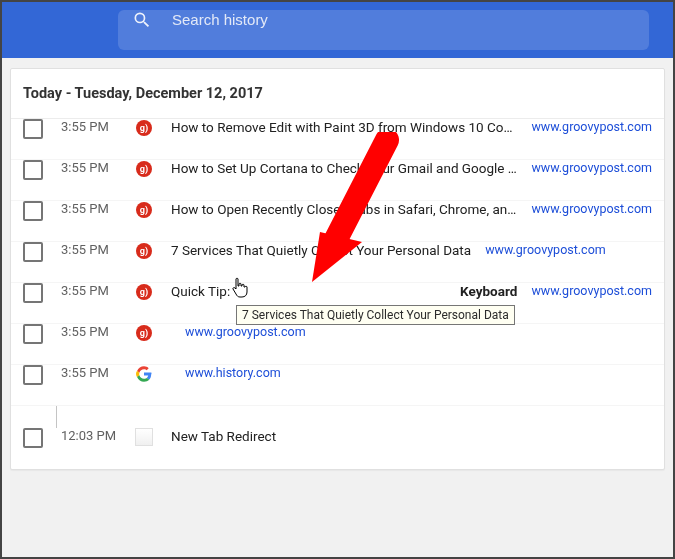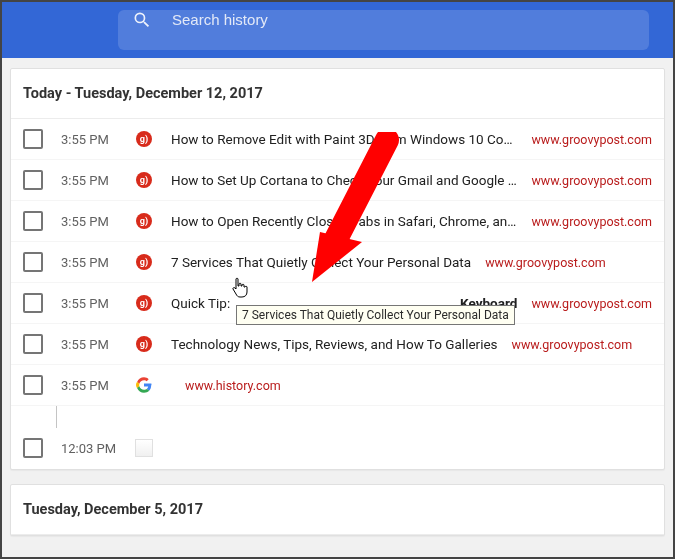--- a/index.html
+++ b/index.html
@@ -3,32 +3,32 @@
 <meta charset="utf-8">
 <style>
   html,body{margin:0;padding:0;font-family:Roboto,Arial,sans-serif;background:#f1f1f1;width:675px;height:559px;overflow:hidden;}
   .frame{border:2px solid #444;width:671px;height:555px;background:#f1f1f1;position:relative;overflow:hidden;}
   .header{background:#3367d6;height:56px;display:flex;align-items:center;padding:0 16px;}
   .searchbox{background:rgba(255,255,255,0.15);border-radius:6px;height:40px;flex:1;margin-left:100px;margin-right:8px;display:flex;align-items:flex-start;padding:0 14px;}
   .searchbox svg{width:20px;height:20px;fill:#fff;opacity:.9;margin-right:18px;}
   .searchbox input{background:transparent;border:none;outline:none;color:#fff;font-size:15px;width:100%;}
   .searchbox input::placeholder{color:#e3e9f7;}
   .content{padding:10px 8px 0 8px;}
-  .card{background:#fff;border:1px solid #e0e0e0;border-radius:2px;box-shadow:0 1px 1px rgba(0,0,0,.04);margin-bottom:14px;}
+  .card{background:#fff;border:1px solid #e0e0e0;border-radius:2px;box-shadow:0 1px 1px rgba(0,0,0,.04);margin-bottom:2px;}
   .date-header{font-size:14.5px;font-weight:700;color:#333;padding:16px 12px 16px 12px;border-bottom:1px solid #ececec;}
-  .row{display:flex;align-items:center;height:40px;padding:0 12px;font-size:13.5px;border-bottom:1px solid transparent;}
+  .row{display:flex;align-items:flex-start;height:40px;padding:0 12px;font-size:13.5px;border-bottom:1px solid transparent;}
   .row:not(:last-child){border-bottom:1px solid #f5f5f5;}
   .cb{width:16px;height:16px;border:2px solid #757575;border-radius:2px;flex:0 0 16px;margin-right:18px;cursor:pointer;}
   .time{color:#616161;width:74px;flex:0 0 74px;font-size:13px;}
   .favicon{width:18px;height:18px;flex:0 0 18px;margin-right:18px;display:flex;align-items:center;justify-content:center;}
   .gp{width:16px;height:16px;border-radius:50%;background:#d82b1b;color:#fff;font-size:9px;font-weight:700;display:flex;align-items:center;justify-content:center;}
   .gg{width:16px;height:16px;position:relative;}
   .blank{width:16px;height:16px;background:linear-gradient(#fff,#f0f0f0);border:1px solid #e0e0e0;}
   .title{color:#212121;white-space:nowrap;overflow:hidden;text-overflow:ellipsis;max-width:360px;cursor:pointer;}
-  .domain{color:#b91c1c;font-size:12.5px;margin-left:14px;white-space:nowrap;cursor:pointer;}
+  .domain{color:#1d4ed8;font-size:12.5px;margin-left:14px;white-space:nowrap;cursor:pointer;}
   .tooltip{position:absolute;left:234px;top:303px;background:#fffff2;border:1px solid #767676;font-size:12px;padding:2px 5px;color:#2b2b2b;z-index:5;}
   .cursor{position:absolute;left:228px;top:275px;z-index:6;}
   .arrow{position:absolute;left:310px;top:130px;z-index:4;}
   .vline{border-left:1px solid #c4c4c4;height:22px;margin-left:45px;}
 </style>
 </head>
 <body>
 
 <div class="frame">
 
@@ -92,21 +92,20 @@
           <span style="flex:1"></span>
           <span class="title" style="margin-left:180px;font-weight:bold;">Keyboard</span>
           <span class="domain">www.groovypost.com</span>
         </div>
         <div class="row">
           <div class="cb"></div>
           <span class="time">3:55 PM</span>
           <span class="favicon">
             <div class="gp">g)</div>
           </span>
-          <span class="title">Technology News, Tips, Reviews, and How To Galleries</span>
           <span class="domain">www.groovypost.com</span>
         </div>
         <div class="row">
           <div class="cb"></div>
           <span class="time">3:55 PM</span>
           <span class="favicon">
             <svg class="gg" viewBox="0 0 48 48">
               <path fill="#EA4335" d="M24 9.5c3.9 0 6.6 1.7 8.1 3.1l5.9-5.9C34.4 3.1 29.7 1 24 1 14.8 1 6.9 6.6 3.3 14.7l6.9 5.4C11.9 14 17.4 9.5 24 9.5z"></path>
               <path fill="#4285F4" d="M46.5 24.5c0-1.6-.1-3.2-.4-4.7H24v9h12.7c-.5 2.9-2.1 5.4-4.6 7.1l7.1 5.5c4.1-3.8 6.3-9.5 6.3-16.9z"></path>
               <path fill="#FBBC05" d="M10.2 28.1c-.5-1.3-.7-2.7-.7-4.1s.3-2.8.7-4.1l-6.9-5.4C1.2 17.9 0 20.9 0 24s1.2 6.1 3.3 9.5l6.9-5.4z"></path>
@@ -115,24 +114,22 @@
           </span>
           <span class="domain">www.history.com</span>
         </div>
         <div class="vline"></div>
         <div class="row">
           <div class="cb"></div>
           <span class="time">12:03 PM</span>
           <span class="favicon">
             <div class="blank"></div>
           </span>
+          <span class="title">New Tab Redirect</span>
         </div>
-      </div>
-      <div class="card">
-        <div class="date-header">Tuesday, December 5, 2017</div>
       </div>
     </div>
 
   <svg class="arrow" width="90" height="170">
     <defs></defs>
     <path d="M75 8 L20 115" stroke="#ff0000" stroke-width="24" stroke-linecap="round"></path>
     <polygon points="0,150 50,110 8,100" fill="#ff0000"></polygon>
   </svg>
 
   <div class="tooltip">7 Services That Quietly Collect Your Personal Data</div>

